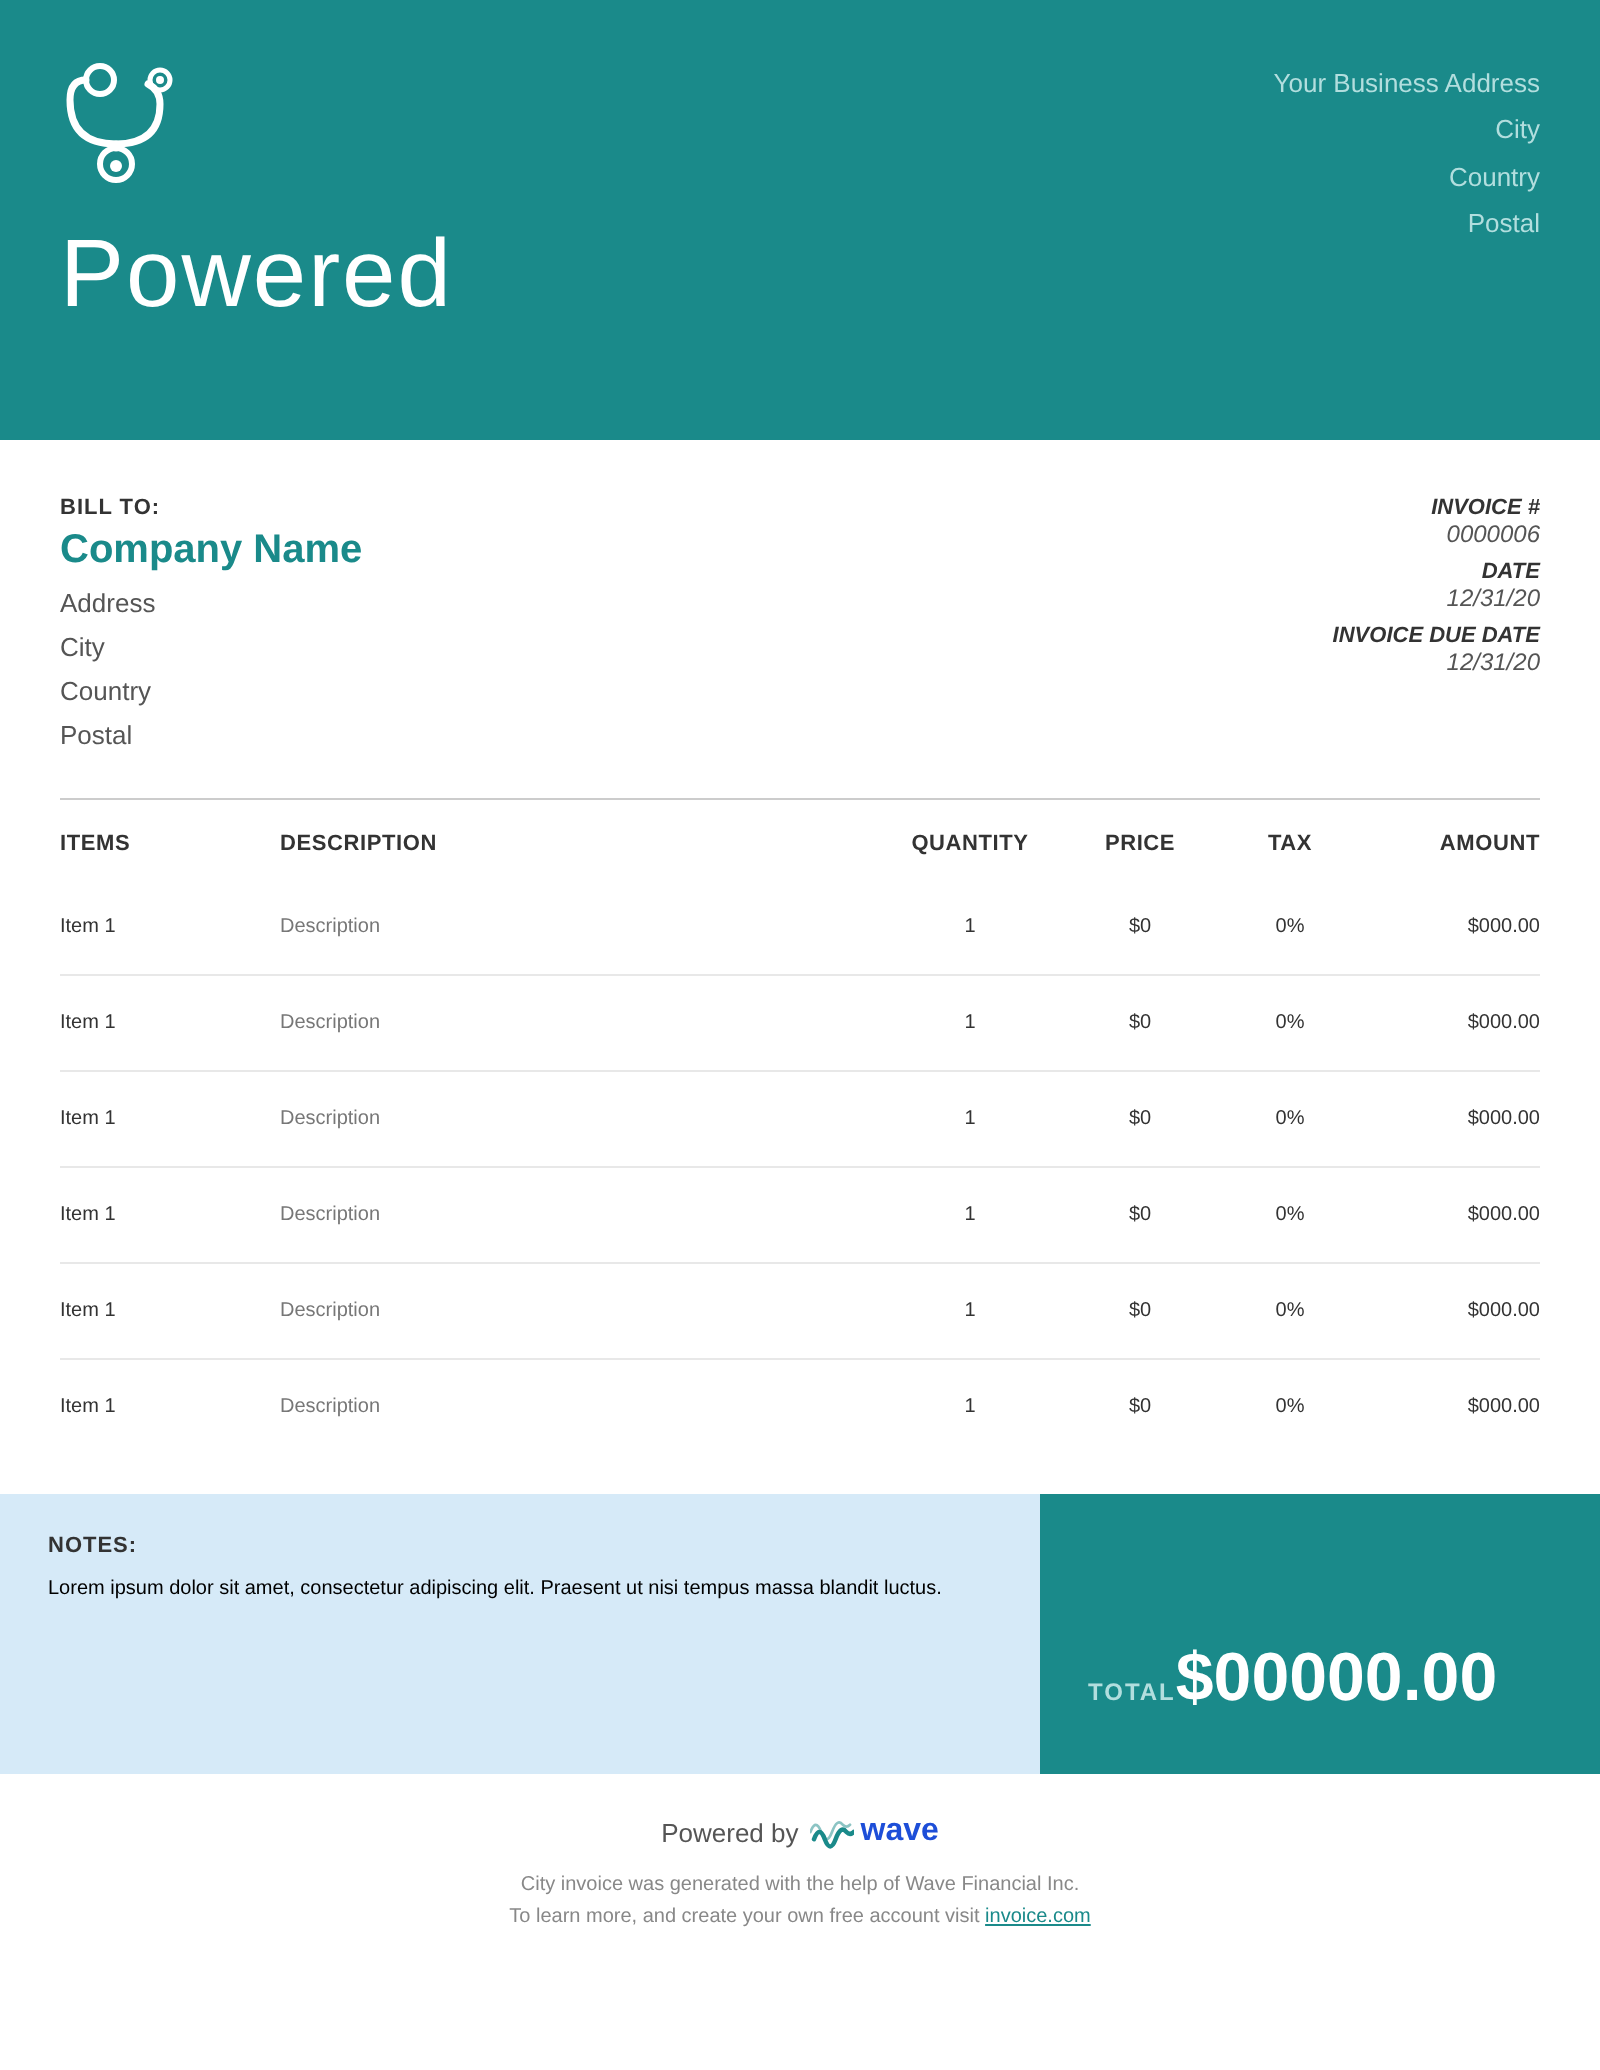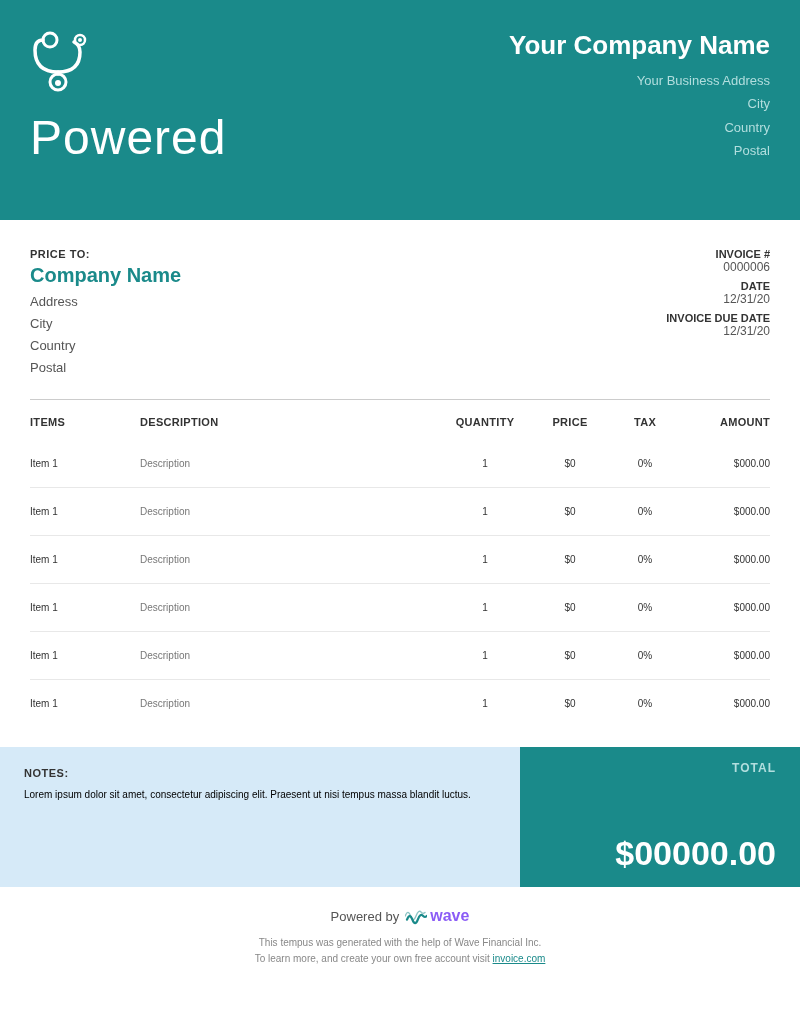--- a/index.html
+++ b/index.html
@@ -92,20 +92,21 @@
       color: #333;
       text-align: right;
     }
     .meta-value {
       font-size: 12px;
       color: #555;
       text-align: right;
     }
     .meta-group {
       margin-bottom: 6px;
+      font-style: italic;
     }
 
     
     .divider {
       border: none;
       border-top: 1px solid #ccc;
       margin: 0 30px;
     }
 
     
@@ -169,24 +170,24 @@
       margin-bottom: 8px;
     }
     .notes-text {
       font-size: 10px;
       color: #000000;
       line-height: 1.5;
     }
     .total-area {
       background: #1a8a8a;
       width: 280px;
-      padding: 14px 24px;
-      display: flex;
-      flex-direction: column;
-      justify-content: space-between;
+      padding: 28px 24px;
+      display: flex;
+      flex-direction: row;
+      justify-content: flex-start;
       align-items: flex-end;
     }
     .total-label {
       font-size: 12px;
       font-weight: 700;
       color: #b2dede;
       letter-spacing: 1px;
       margin-bottom: 6px;
     }
     .total-amount {
@@ -208,21 +209,21 @@
       justify-content: center;
       gap: 6px;
       margin-bottom: 10px;
       text-align: right;
     }
     .wave-logo {
       display: inline-flex;
       align-items: center;
       gap: 3px;
       font-weight: 700;
-      color: #8b5cf6;
+      color: #1d4ed8;
       font-size: 16px;
     }
     .wave-icon {
       width: 22px;
       height: 18px;
     }
     .footer-disclaimer {
       font-size: 10px;
       color: #888;
       text-align: center;
@@ -246,31 +247,30 @@
         <path d="M13 10 Q5 10 5 20 Q5 42 28 42 Q50 42 50 22 Q50 15 44 12" stroke="white" stroke-width="3.5" fill="none" stroke-linecap="round"></path>
         <circle cx="50" cy="10" r="5" stroke="white" stroke-width="2.5" fill="none"></circle>
         <circle cx="50" cy="10" r="2" fill="white"></circle>
         <circle cx="28" cy="52" r="8" stroke="white" stroke-width="3" fill="none"></circle>
         <path d="M28 42 L28 44" stroke="white" stroke-width="3.5" stroke-linecap="round"></path>
         <circle cx="28" cy="53" r="3" fill="white"></circle>
       </svg>
       <span class="invoice-title">Powered</span>
     </div>
     <div class="header-right">
-      <div class="company-name-header">Your Company Name</div>
       <div class="address-line">Your Business Address</div>
       <div class="address-line">City</div>
       <div class="address-line">Country</div>
       <div class="address-line">Postal</div>
     </div>
   </div>
 
   <div class="bill-section">
     <div class="bill-left">
-      <div class="bill-to-label">PRICE TO:</div>
+      <div class="bill-to-label">BILL TO:</div>
       <div class="bill-company">Company Name</div>
       <div class="bill-address-line">Address</div>
       <div class="bill-address-line">City</div>
       <div class="bill-address-line">Country</div>
       <div class="bill-address-line">Postal</div>
     </div>
     <div class="bill-right">
       <div class="meta-group">
         <div class="meta-label">INVOICE #</div>
         <div class="meta-value">0000006</div>
@@ -369,18 +369,18 @@
       <span>Powered by</span>
       <span class="wave-logo">
         <svg class="wave-icon" viewBox="0 0 24 20" fill="none" xmlns="http://www.w3.org/2000/svg">
           <path d="M2 14 Q5 6 8 14 Q11 22 14 14 Q17 6 20 10 Q22 12 24 10" stroke="#1a8a8a" stroke-width="2.5" fill="none" stroke-linecap="round" stroke-linejoin="round"></path>
           <path d="M0 10 Q3 2 6 10 Q9 18 12 10 Q15 2 18 6 Q20 8 22 6" stroke="#1a8a8a" stroke-width="1.5" fill="none" stroke-linecap="round" stroke-linejoin="round" opacity="0.5"></path>
         </svg>
         <span>wave</span>
       </span>
     </div>
     <div class="footer-disclaimer">
-      <div>This tempus was generated with the help of Wave Financial Inc.</div>
+      <div>City invoice was generated with the help of Wave Financial Inc.</div>
       <div>To learn more, and create your own free account visit <a href="#">invoice.com</a></div>
     </div>
   </div>
 
 </div>
 
 </body></html>

